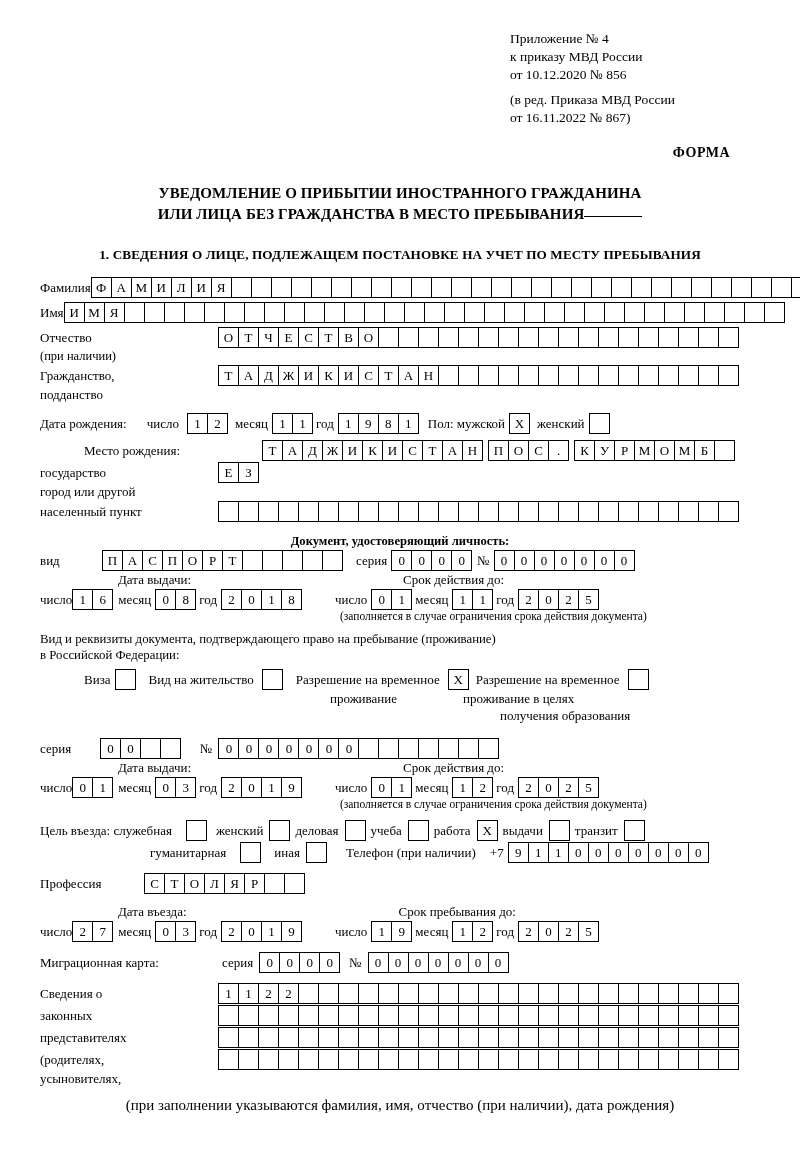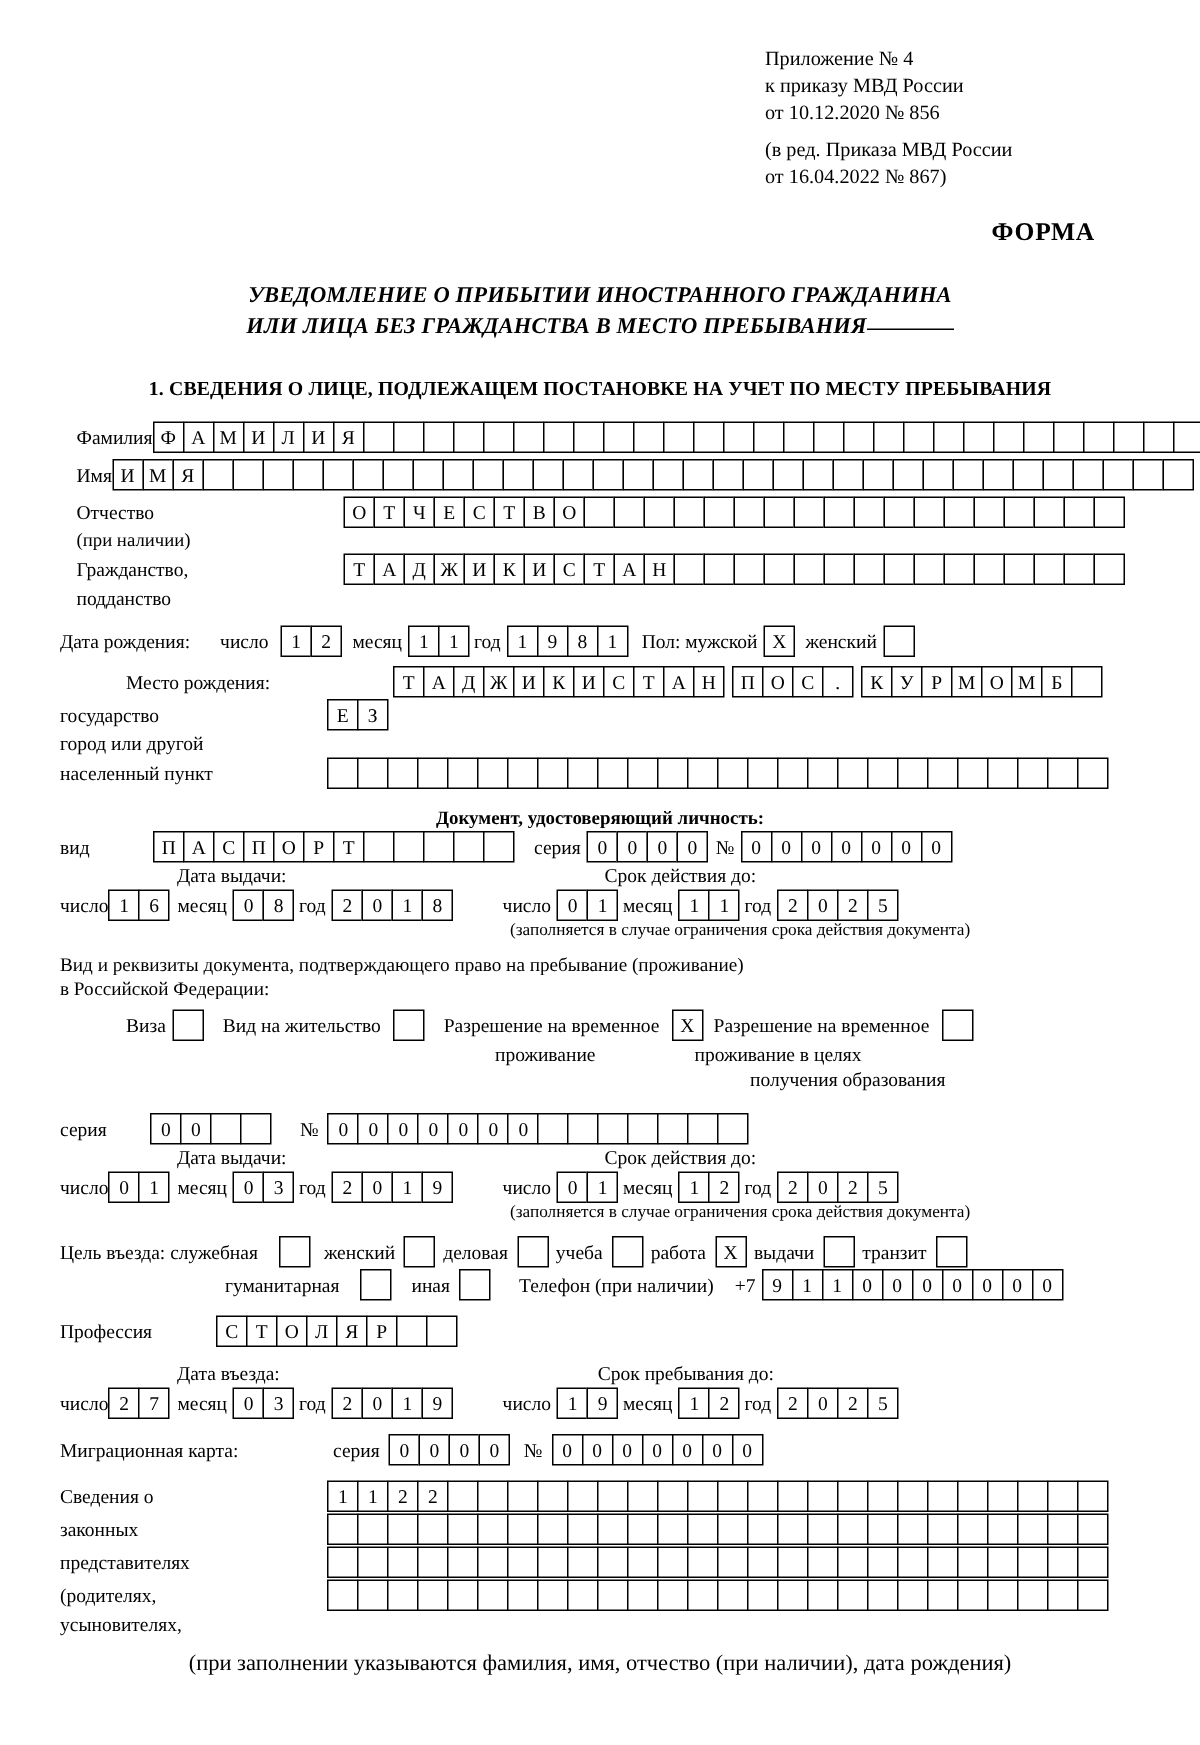--- a/index.html
+++ b/index.html
@@ -25,33 +25,32 @@
   .hdr {
     margin-left: 470px;
     font-size: 13.5px;
     line-height: 1.32;
   }
   .hdr .l { white-space: nowrap; }
   .hdr .gap { height: 8px; }
   .forma {
     text-align: right;
     font-weight: bold;
-    font-size: 17px;
+    font-size: 14px;
     letter-spacing: 0.5px;
     margin-top: 18px;
     margin-right: 30px;
   }
   .title {
     text-align: center;
     font-weight: bold;
     font-size: 15px;
     line-height: 1.4;
     margin-top: 22px;
     letter-spacing: 0.1px;
-    font-style: italic;
   }
   .title .ul {
     display: inline-block;
     width: 58px;
     border-bottom: 1.2px solid #000;
     vertical-align: 2px;
   }
   .section-title {
     text-align: center;
     font-weight: bold;
@@ -64,21 +63,21 @@
     display: flex;
     align-items: center;
     margin-top: 4px;
     font-size: 13px;
     white-space: nowrap;
   }
   .row.tight { margin-top: 1px; }
   .lbl {
     font-size: 13px;
   }
-  .lbl.w100 { width: 104px; margin-left: 11px; }
+  .lbl.w100 { width: 104px; }
   .lbl.small { font-size: 12.5px; }
   
   .cells {
     display: flex;
   }
   .cell {
     width: 21px;
     height: 21px;
     border: 1px solid #000;
     margin-right: -1px;
@@ -122,21 +121,21 @@
 <body>
 
 <div class="page">
 
   <div class="hdr">
     <div class="l">Приложение № 4</div>
     <div class="l">к приказу МВД России</div>
     <div class="l">от 10.12.2020 № 856</div>
     <div class="gap"></div>
     <div class="l">(в ред. Приказа МВД России</div>
-    <div class="l">от 16.04.2022 № 867)</div>
+    <div class="l">от 16.11.2022 № 867)</div>
   </div>
 
   <div class="forma">ФОРМА</div>
 
   <div class="title">
     <div>УВЕДОМЛЕНИЕ О ПРИБЫТИИ ИНОСТРАННОГО ГРАЖДАНИНА</div>
     <div><span>ИЛИ ЛИЦА БЕЗ ГРАЖДАНСТВА В МЕСТО ПРЕБЫВАНИЯ</span><span class="ul"></span></div>
   </div>
 
   <div class="section-title">1. СВЕДЕНИЯ О ЛИЦЕ, ПОДЛЕЖАЩЕМ ПОСТАНОВКЕ НА УЧЕТ ПО МЕСТУ ПРЕБЫВАНИЯ</div>

